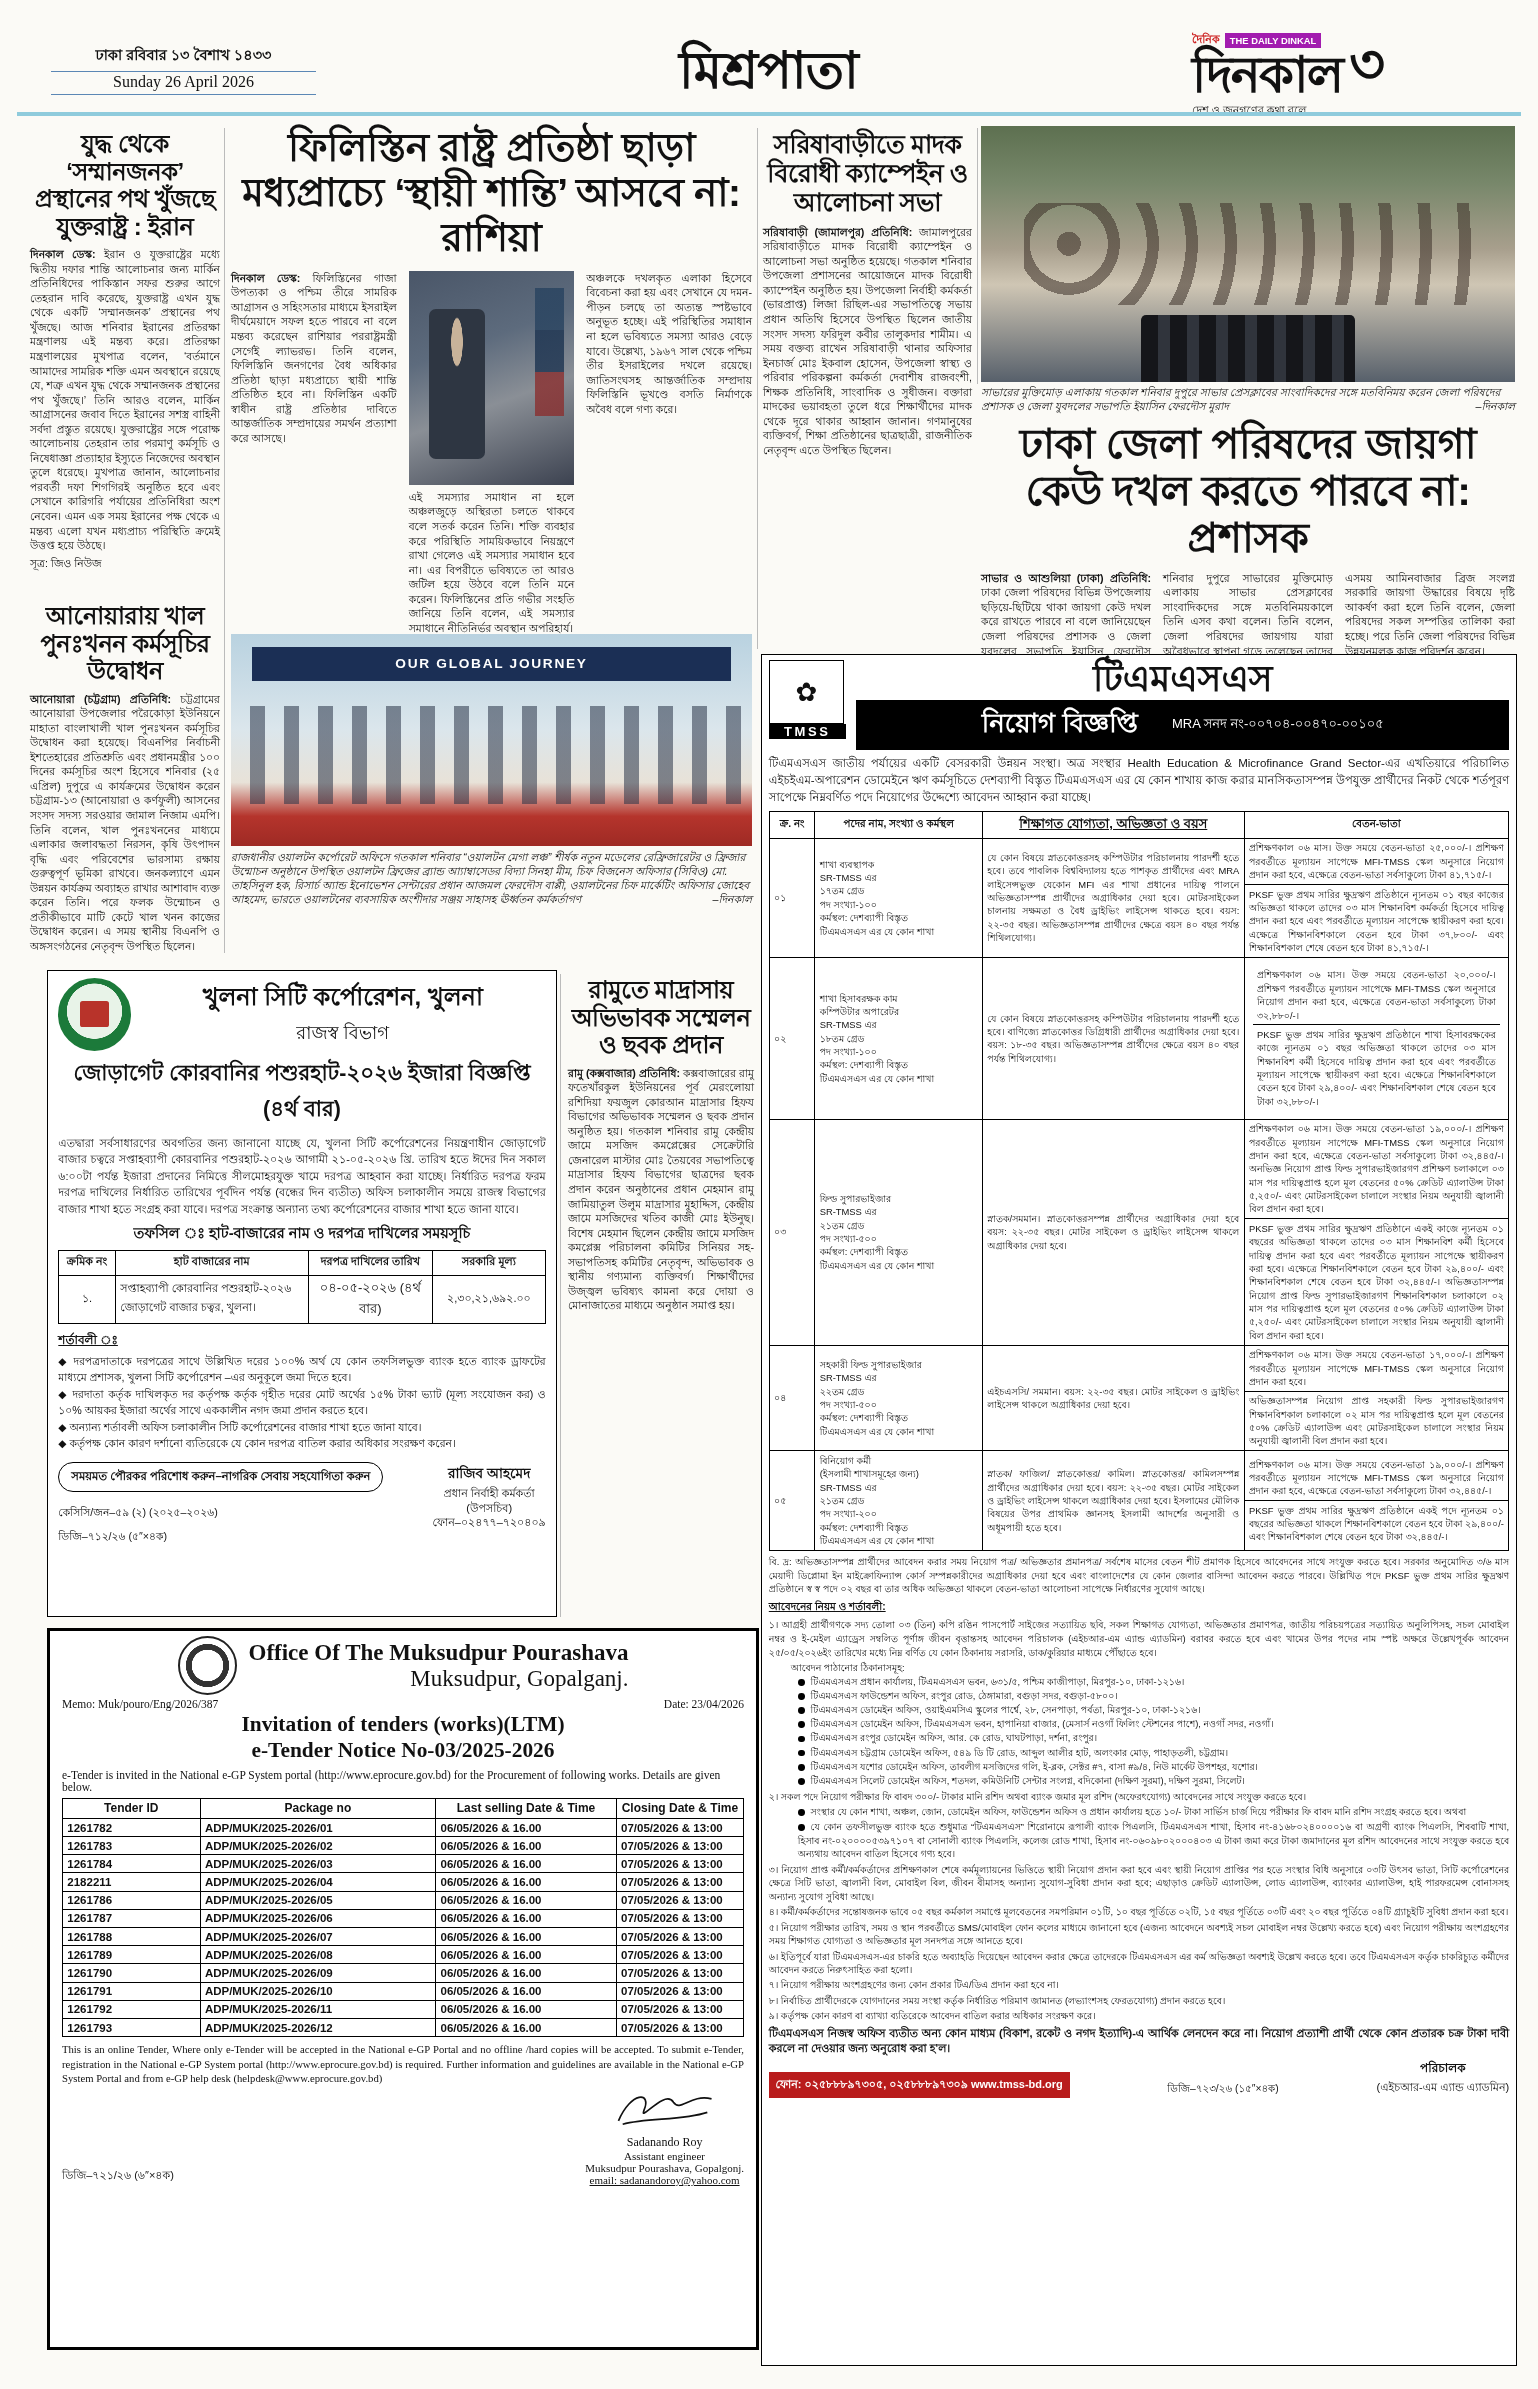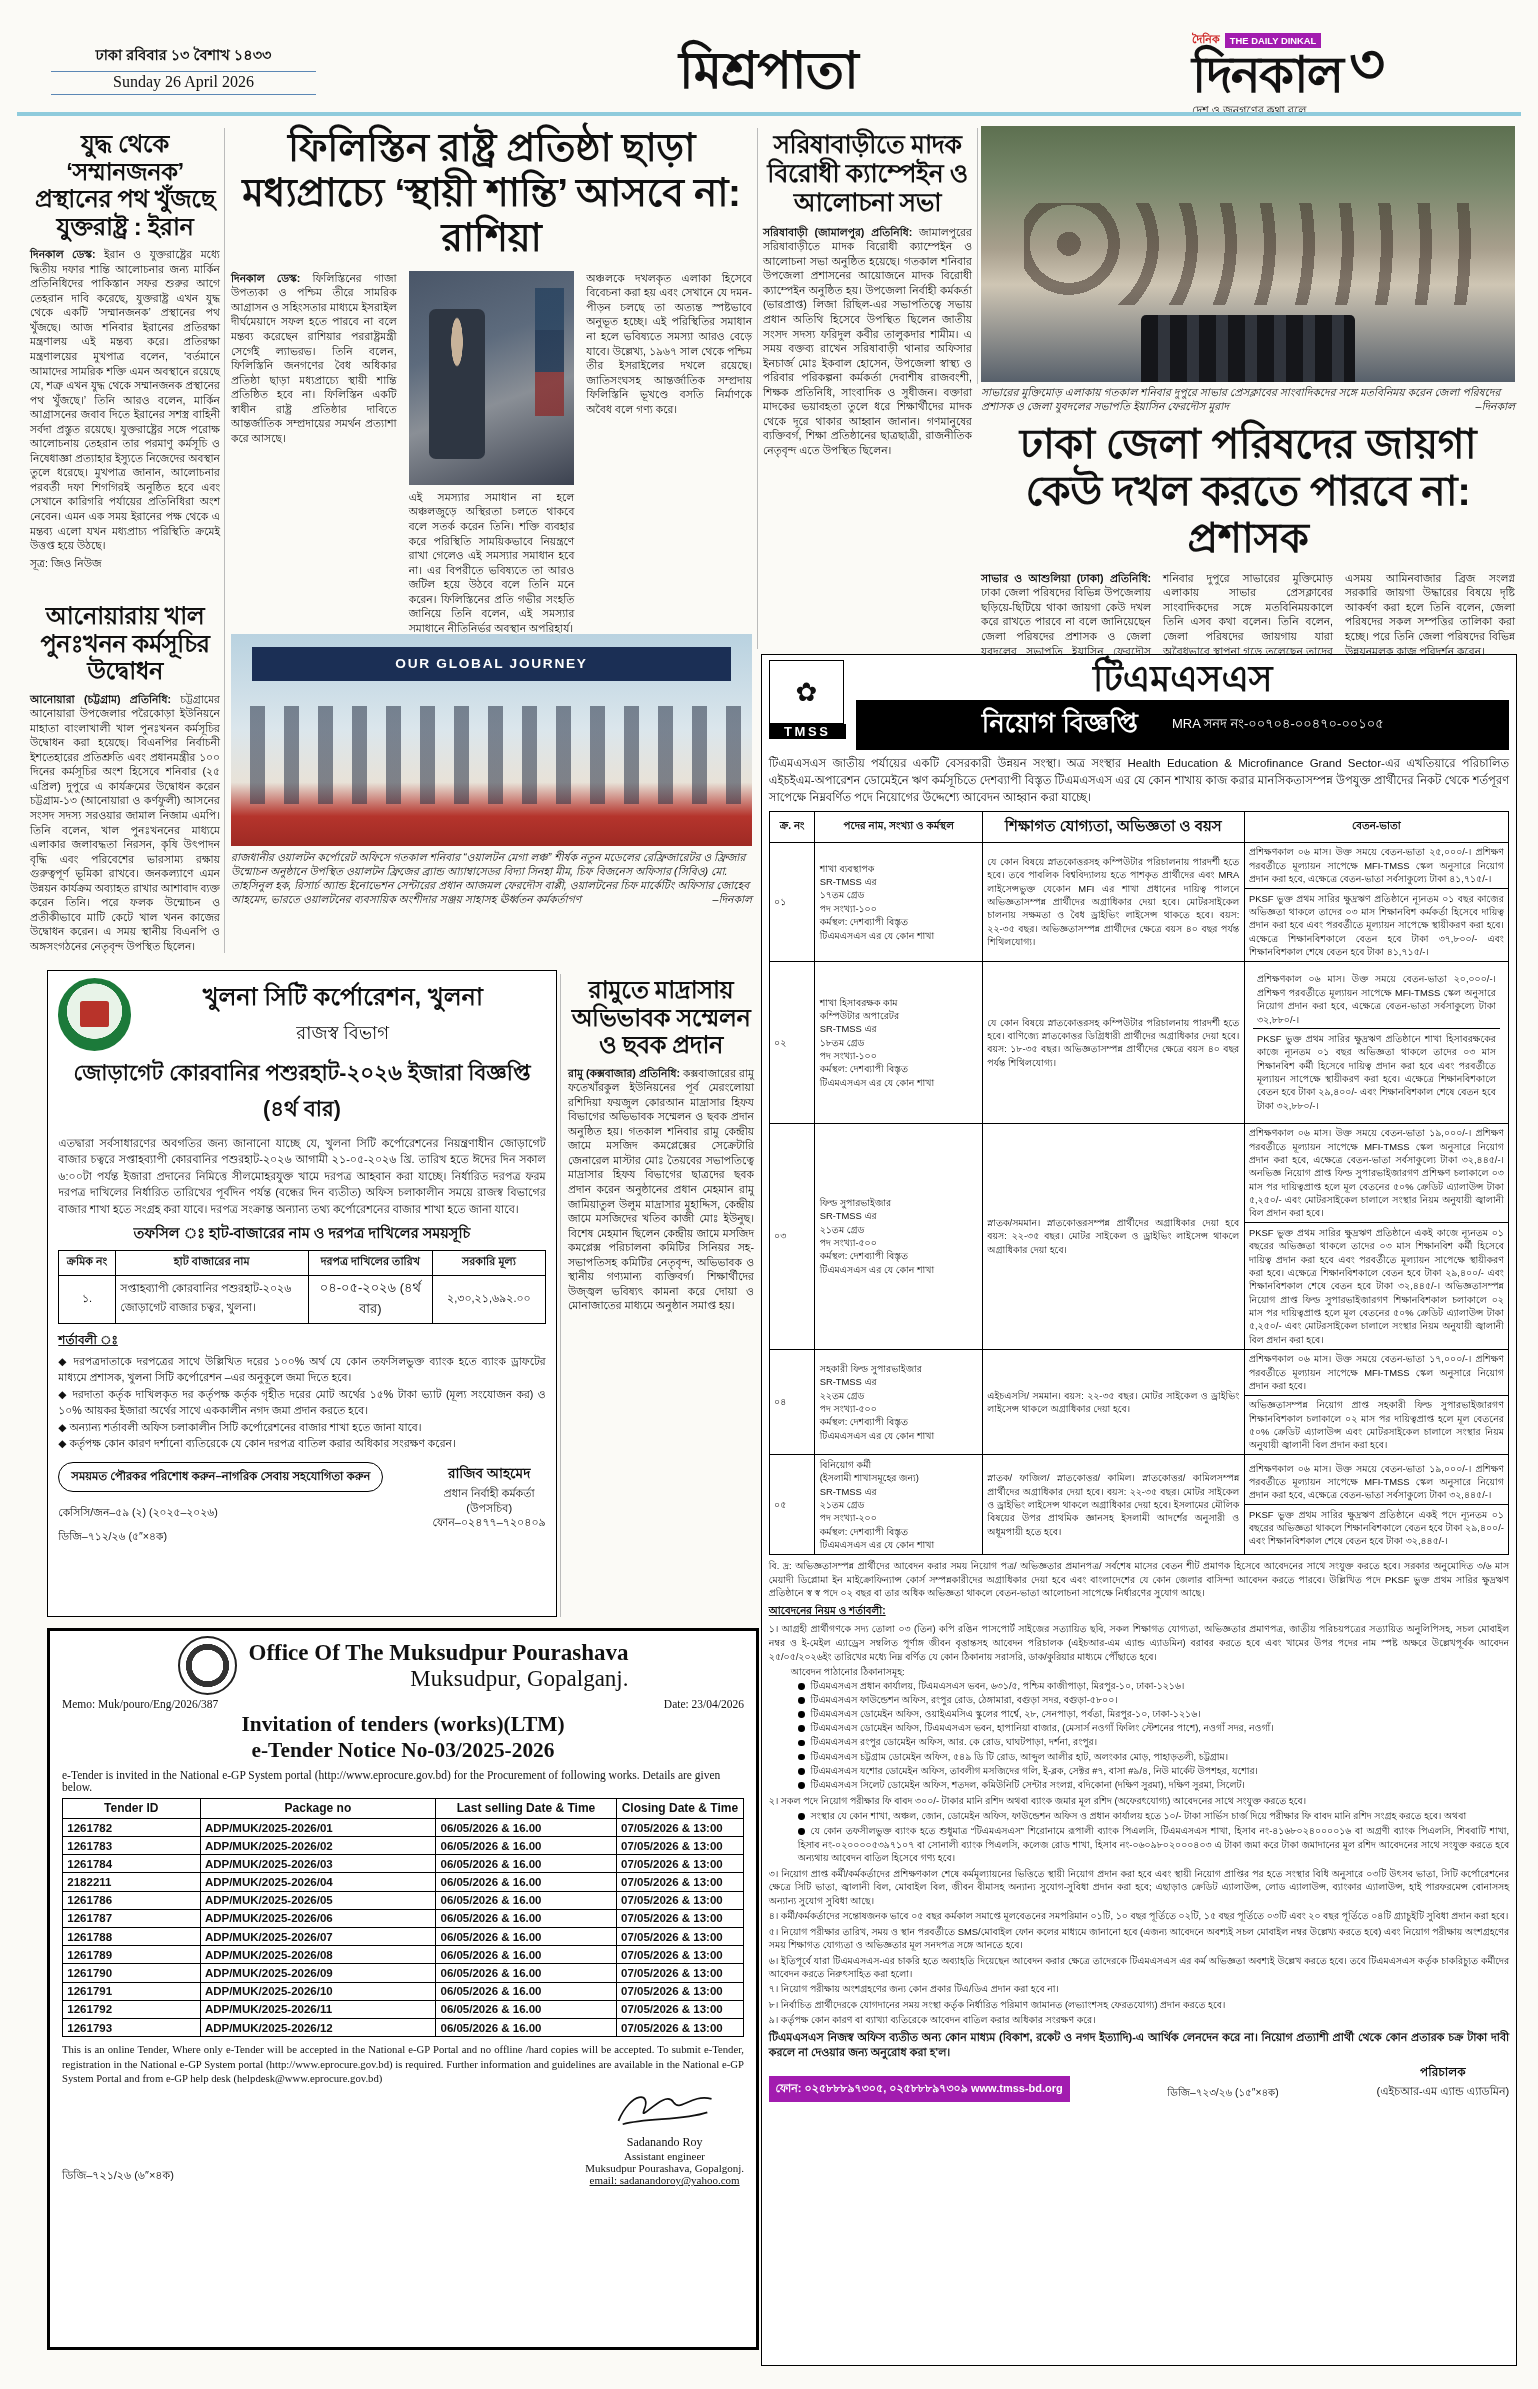--- a/index.html
+++ b/index.html
@@ -126,21 +126,21 @@
         </div>
       </div>
     </div>
     <p class="jus" style="font-size:11.5px;line-height:1.45;margin:5.1px 0;">টিএমএসএস জাতীয় পর্যায়ের একটি বেসরকারী উন্নয়ন সংস্থা। অত্র সংস্থার Health Education &amp; Microfinance Grand Sector-এর এখতিয়ারে পরিচালিত এইচইএম-অপারেশন ডোমেইনে ঋণ কর্মসূচিতে দেশব্যাপী বিস্তৃত টিএমএসএস এর যে কোন শাখায় কাজ করার মানসিকতাসম্পন্ন উপযুক্ত প্রার্থীদের নিকট থেকে শর্তপূরণ সাপেক্ষে নিম্নবর্ণিত পদে নিয়োগের উদ্দেশ্যে আবেদন আহ্বান করা যাচ্ছে।</p>
 
     <table>
       <thead>
         <tr>
           <th style="width:36px;font-size:10.3px;">ক্র. নং</th>
           <th style="width:158px;font-size:10.3px;">পদের নাম, সংখ্যা ও কর্মস্থল</th>
-          <th style="width:252px;font-size:15px;">শিক্ষাগত যোগ্যতা, অভিজ্ঞতা ও বয়স</th>
+          <th style="width:252px;font-size:13px;text-decoration:underline;">শিক্ষাগত যোগ্যতা, অভিজ্ঞতা ও বয়স</th>
           <th style="font-size:10.3px;">বেতন-ভাতা</th>
         </tr>
       </thead>
       <tbody>
         <tr>
           <td class="ctr tmss-cell">০১</td>
           <td class="ctr tmss-cell pre">শাখা ব্যবস্থাপক
 SR-TMSS এর
 ১৭তম গ্রেড
 পদ সংখ্যা-১০০
@@ -232,21 +232,21 @@
     <div class="term" style="margin-left:29px;"><span class="dot"></span><span>যে কোন তফসীলভুক্ত ব্যাংক হতে শুধুমাত্র “টিএমএসএস” শিরোনামে রূপালী ব্যাংক পিএলসি, টিএমএসএস শাখা, হিসাব নং-৪১৬৮০২৪০০০০১৬ বা অগ্রণী ব্যাংক পিএলসি, শিববাটি শাখা, হিসাব নং-০২০০০০৫৩৯৭১০৭ বা সোনালী ব্যাংক পিএলসি, কলেজ রোড শাখা, হিসাব নং-০৬০৯৮০২০০০৪০৩ এ টাকা জমা করে টাকা জমাদানের মূল রশিদ আবেদনের সাথে সংযুক্ত করতে হবে অন্যথায় আবেদন বাতিল হিসেবে গণ্য হবে।</span></div>
     <p class="term">৩।  নিয়োগ প্রাপ্ত কর্মী/কর্মকর্তাদের প্রশিক্ষণকাল শেষে কর্মমূল্যায়নের ভিত্তিতে স্থায়ী নিয়োগ প্রদান করা হবে এবং স্থায়ী নিয়োগ প্রাপ্তির পর হতে সংস্থার বিধি অনুসারে ০৩টি উৎসব ভাতা, সিটি কর্পোরেশনের ক্ষেত্রে সিটি ভাতা, জ্বালানী বিল, মোবাইল বিল, জীবন বীমাসহ অন্যান্য সুযোগ-সুবিধা প্রদান করা হবে; এছাড়াও ক্রেডিট এ্যালাউন্স, লোড এ্যালাউন্স, ব্যাংকার এ্যালাউন্স, হাই পারফরমেন্স বোনাসসহ অন্যান্য সুযোগ সুবিধা আছে।</p>
     <p class="term">৪।  কর্মী/কর্মকর্তাদের সন্তোষজনক ভাবে ০৫ বছর কর্মকাল সমাপ্তে মূলবেতনের সমপরিমান ০১টি, ১০ বছর পূর্তিতে ০২টি, ১৫ বছর পূর্তিতে ০৩টি এবং ২০ বছর পূর্তিতে ০৪টি গ্র্যাচুইটি সুবিধা প্রদান করা হবে।</p>
     <p class="term">৫।  নিয়োগ পরীক্ষার তারিখ, সময় ও স্থান পরবর্তীতে SMS/মোবাইল ফোন কলের মাধ্যমে জানানো হবে (এজন্য আবেদনে অবশ্যই সচল মোবাইল নম্বর উল্লেখ্য করতে হবে) এবং নিয়োগ পরীক্ষায় অংশগ্রহণের সময় শিক্ষাগত যোগ্যতা ও অভিজ্ঞতার মূল সনদপত্র সঙ্গে আনতে হবে।</p>
     <p class="term">৬।  ইতিপূর্বে যারা টিএমএসএস-এর চাকরি হতে অব্যাহতি দিয়েছেন আবেদন করার ক্ষেত্রে তাদেরকে টিএমএসএস এর কর্ম অভিজ্ঞতা অবশ্যই উল্লেখ করতে হবে। তবে টিএমএসএস কর্তৃক চাকরিচ্যুত কর্মীদের আবেদন করতে নিরুৎসাহিত করা হলো।</p>
     <p class="term">৭।  নিয়োগ পরীক্ষায় অংশগ্রহণের জন্য কোন প্রকার টিএ/ডিএ প্রদান করা হবে না।</p>
     <p class="term">৮।  নির্বাচিত প্রার্থীদেরকে যোগদানের সময় সংস্থা কর্তৃক নির্ধারিত পরিমাণ জামানত (লভ্যাংশসহ ফেরতযোগ্য) প্রদান করতে হবে।</p>
     <p class="term">৯।  কর্তৃপক্ষ কোন কারণ বা ব্যাখ্যা ব্যতিরেকে আবেদন বাতিল করার অধিকার সংরক্ষণ করে।</p>
     <p class="jus" style="font-size:11px;font-weight:bold;line-height:1.35;margin:3.4px 0;">টিএমএসএস নিজস্ব অফিস ব্যতীত অন্য কোন মাধ্যম (বিকাশ, রকেট ও নগদ ইত্যাদি)-এ আর্থিক লেনদেন করে না। নিয়োগ প্রত্যাশী প্রার্থী থেকে কোন প্রতারক চক্র টাকা দাবী করলে না দেওয়ার জন্য অনুরোধ করা হ'ল।</p>
     <div style="display:flex;align-items:flex-end;justify-content:space-between;margin-top:3.4px;">
-      <div style="background:#a21caf;color:#fff;font-size:11px;font-weight:bold;padding:3.4px 6.8px;">ফোন: ০২৫৮৮৮৯৭৩০৫, ০২৫৮৮৮৯৭৩০৯ www.tmss-bd.org</div>
+      <div style="background:#b91c1c;color:#fff;font-size:11px;font-weight:bold;padding:3.4px 6.8px;">ফোন: ০২৫৮৮৮৯৭৩০৫, ০২৫৮৮৮৯৭৩০৯ www.tmss-bd.org</div>
       <div style="font-size:10.3px;">ডিজি–৭২৩/২৬ (১৫″×৪ক)</div>
       <div class="ctr">
         <div style="font-size:12px;font-weight:bold;">পরিচালক</div>
         <div style="font-size:11px;">(এইচআর-এম এ্যান্ড এ্যাডমিন)</div>
       </div>
     </div>
   </div>
 
   <div class="abs bx" style="left:47px;top:970px;width:510px;height:647px;background:#fff;padding:6.8px 10.3px;box-sizing:border-box;overflow:hidden;">
     <div style="display:flex;gap:8.5px;align-items:flex-start;">

